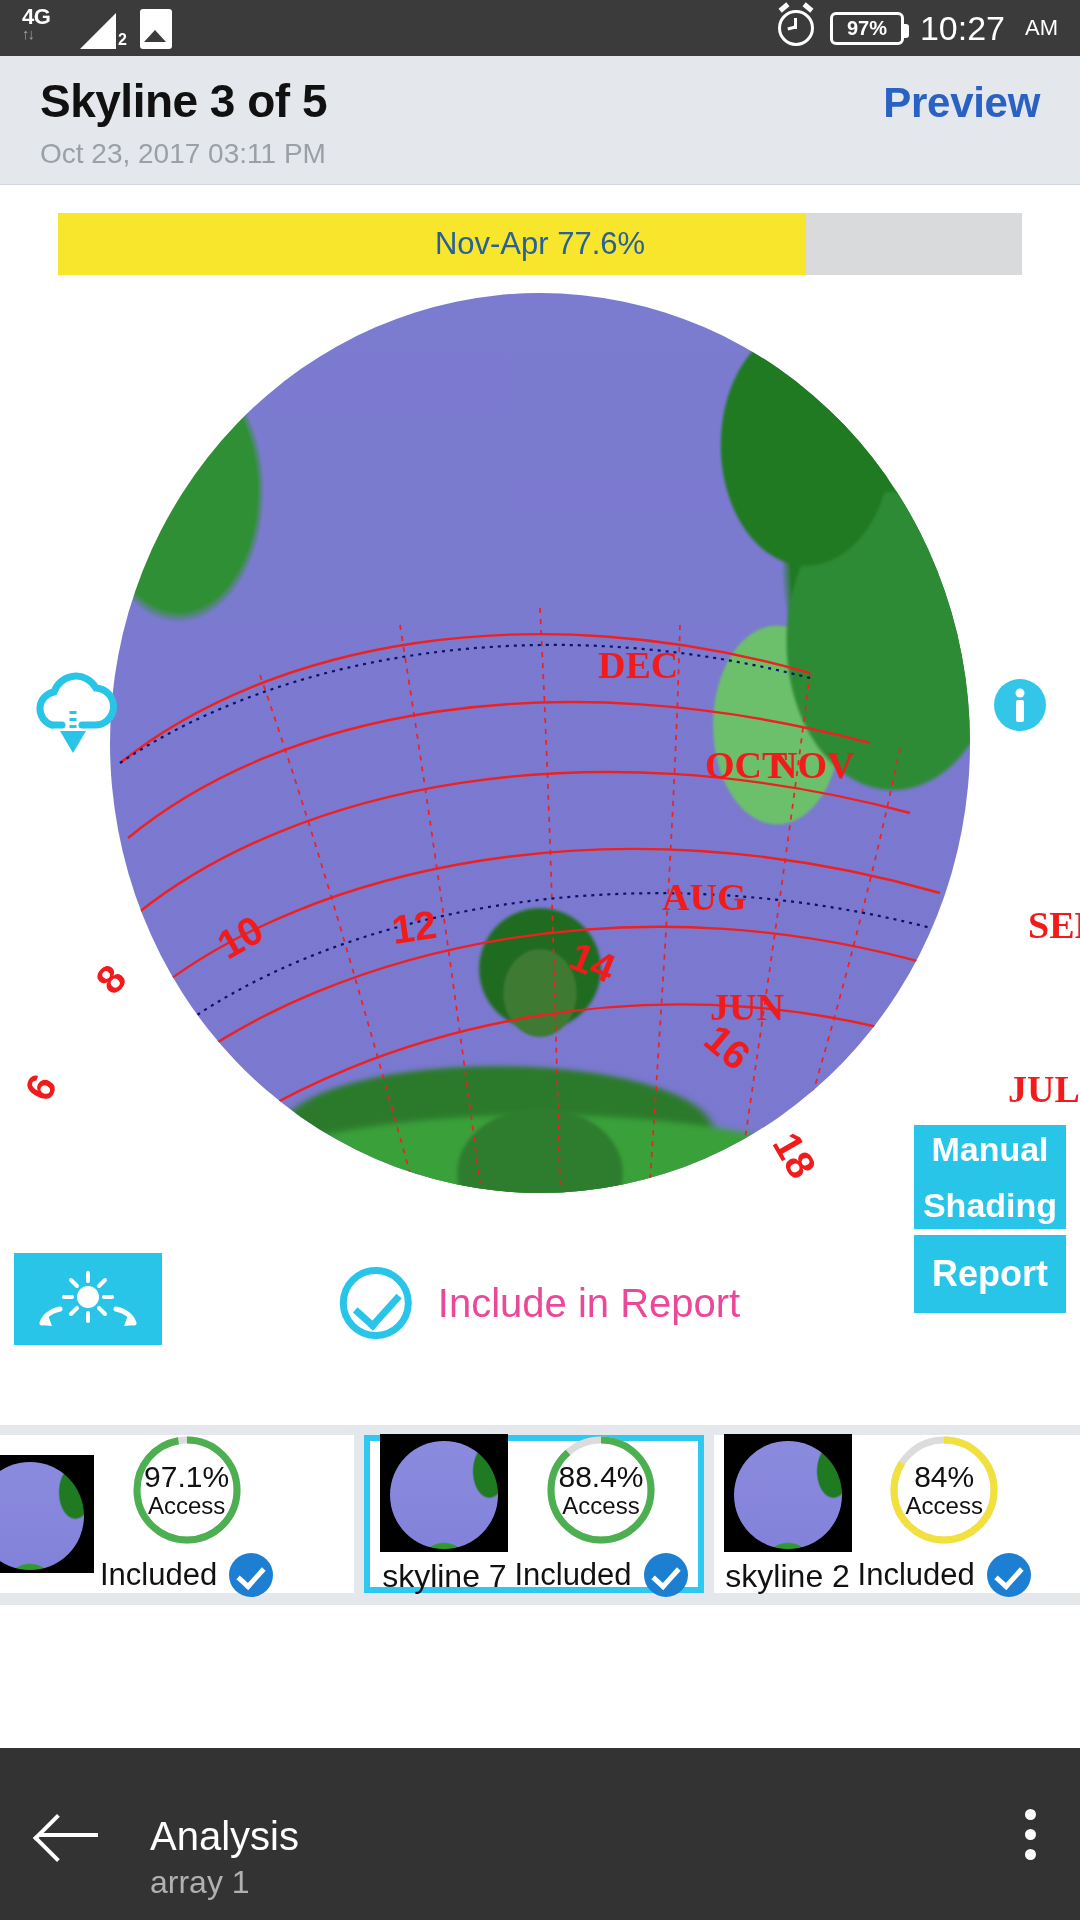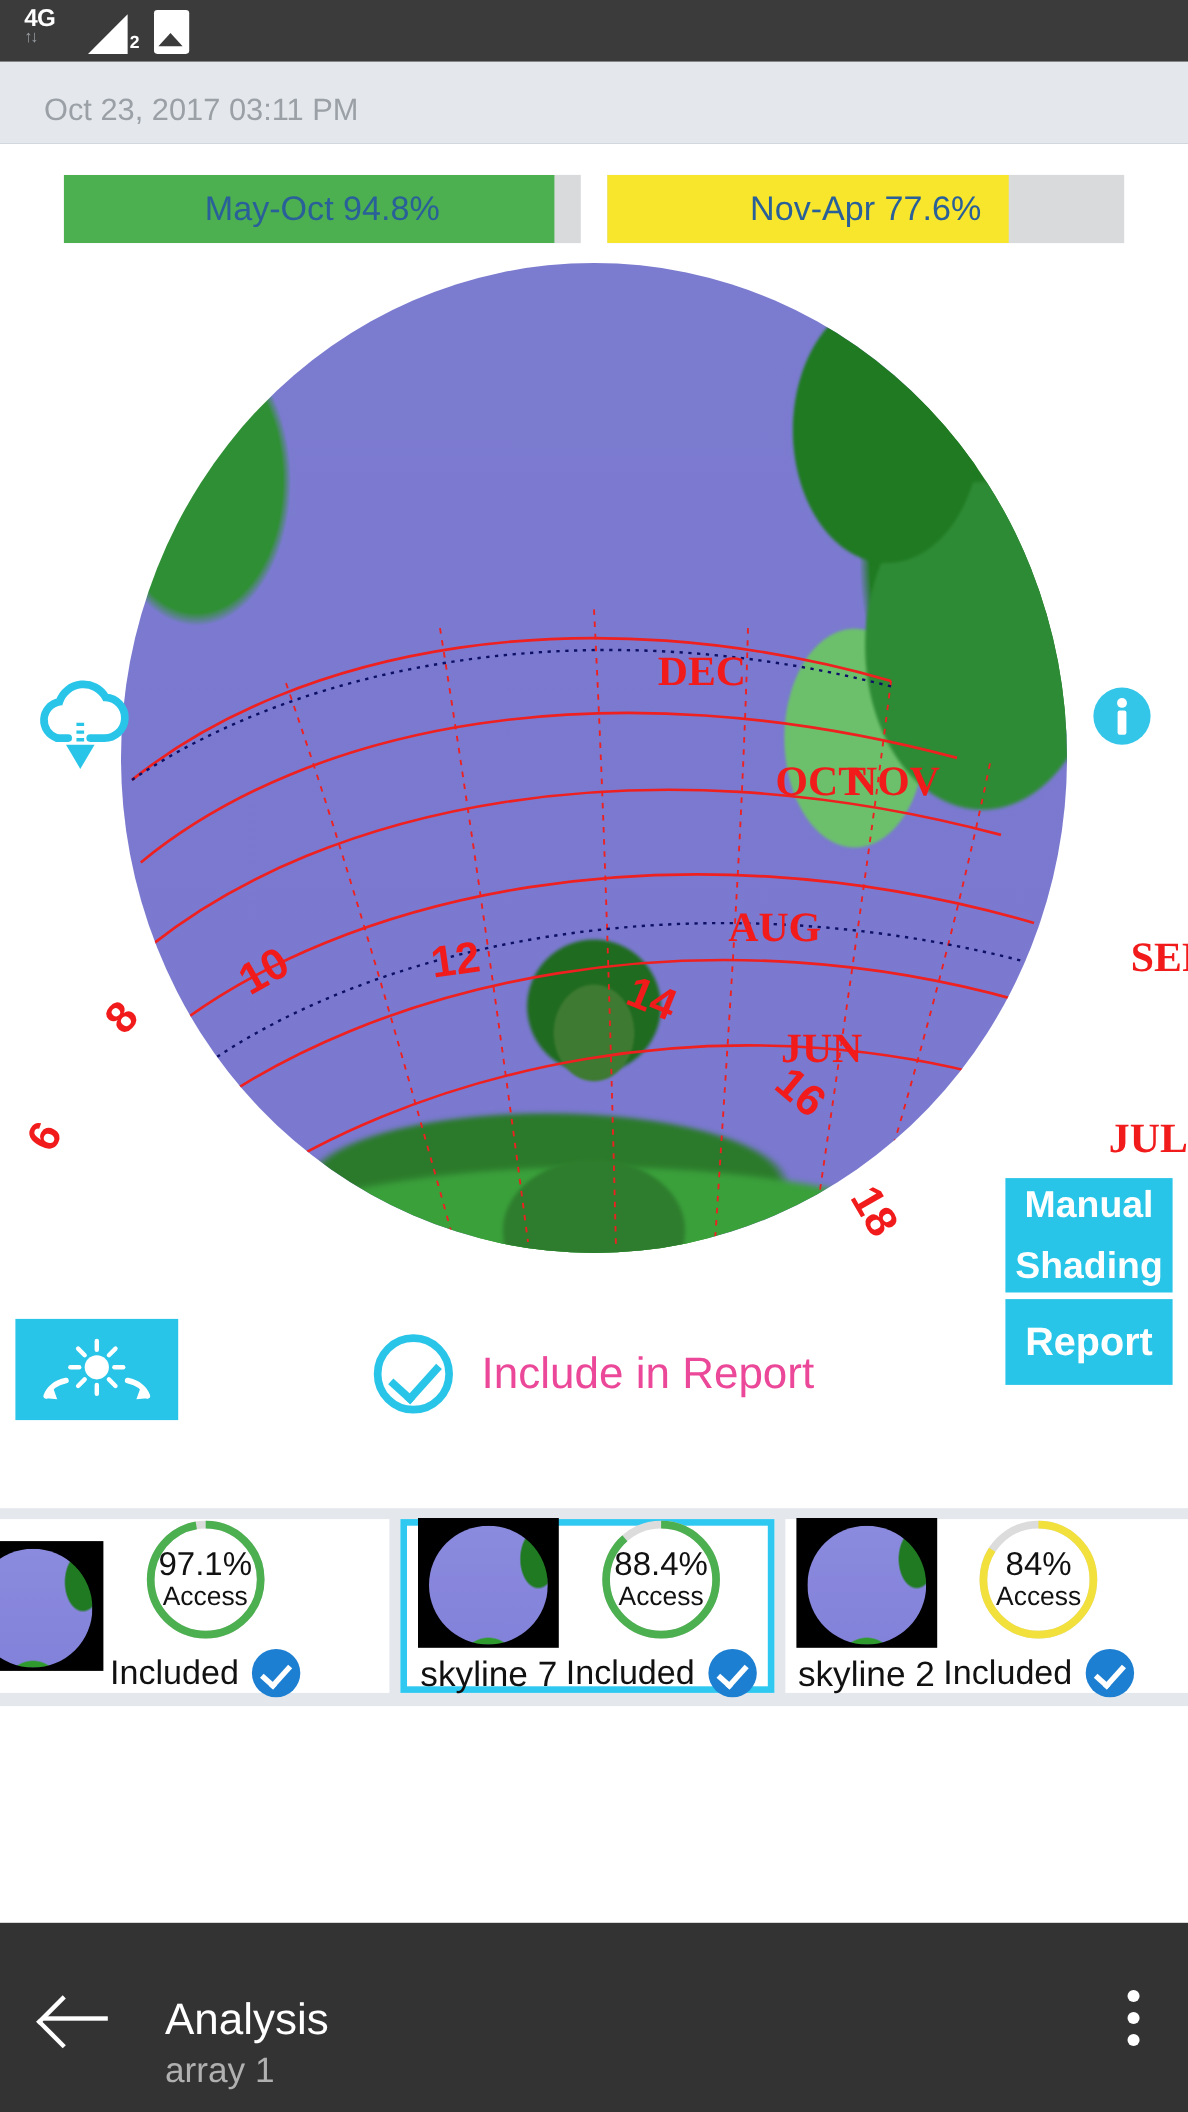--- a/index.html
+++ b/index.html
@@ -234,31 +234,40 @@
     <div class="sb-4g">
       <div class="lbl">4G</div>
       <div class="arrows">↑↓</div>
     </div>
     <div class="sb-signal">
       <div class="tri"></div>
       <div class="sub">2</div>
     </div>
     <div class="sb-gallery"></div>
   </div>
+  <div class="sb-right">
+    <div class="alarm">
+        <span class="ear1"></span>
+        <span class="ear2"></span>
+      </div>
+    <div class="battery">97%</div>
+    <div class="sb-time">10:27</div>
+    <div class="sb-ampm">AM</div>
+  </div>
 </div>
 
 <div class="header">
+  <div class="header-row">
+    <div class="page-title">Skyline 3 of 5</div>
+    <div class="preview-btn">Preview</div>
+  </div>
   <div class="page-sub">Oct 23, 2017 03:11 PM</div>
 </div>
 
 <div class="bars">
-  <div class="bar-wrap">
-    <div class="bar-fill" id="fill1" style="width: 94.8%; background: rgb(76, 175, 80);"></div>
-    <div class="bar-label">May-Oct 94.8%</div>
-  </div>
   <div class="bar-wrap">
     <div class="bar-fill" id="fill2" style="width: 77.6%; background: rgb(247, 230, 43);"></div>
     <div class="bar-label">Nov-Apr 77.6%</div>
   </div>
 </div>
 
 <div class="viewer">
 
   <div class="globe">
     <div class="land-tr"></div>

